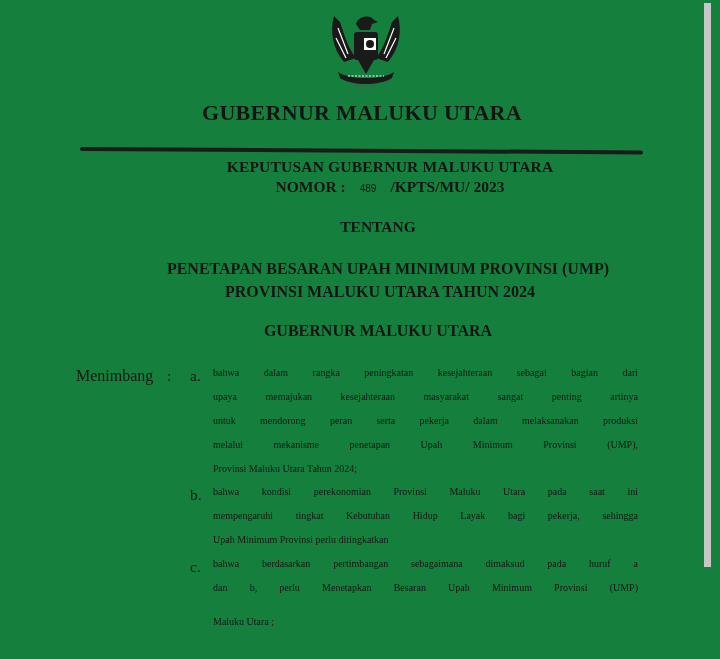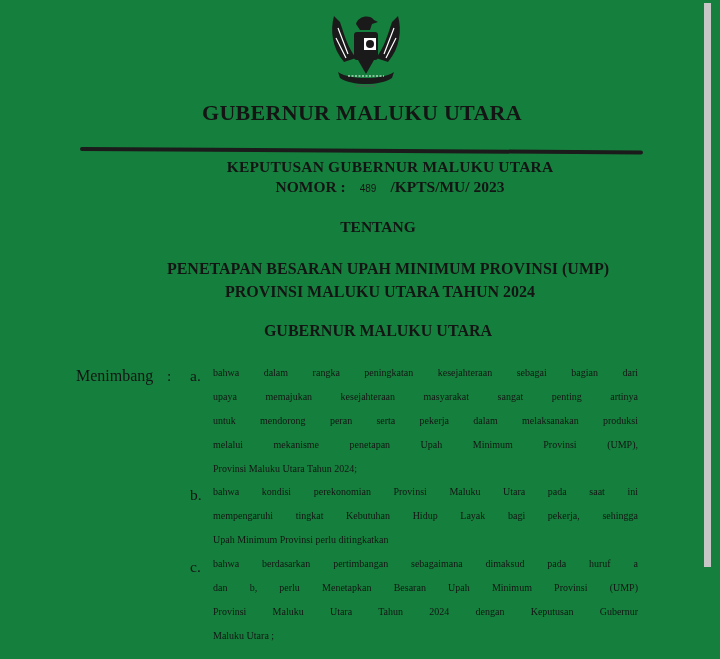--- a/index.html
+++ b/index.html
@@ -163,17 +163,16 @@
   <div class="item-line last" style="top:463px">Provinsi Maluku Utara    Tahun 2024;</div>
 
   <div class="item-marker" style="top:486px">b.</div>
   <div class="item-line" style="top:510px">mempengaruhi tingkat Kebutuhan Hidup Layak bagi pekerja, sehingga</div>
   <div class="item-line" style="top:486px">bahwa kondisi perekonomian Provinsi Maluku Utara pada saat ini</div>
   <div class="item-line last" style="top:534px">Upah Minimum  Provinsi perlu ditingkatkan</div>
 
   <div class="item-marker" style="top:558px">c.</div>
   <div class="item-line" style="top:558px">bahwa berdasarkan pertimbangan sebagaimana dimaksud pada huruf a</div>
   <div class="item-line" style="top:582px">dan   b, perlu Menetapkan Besaran Upah Minimum Provinsi (UMP)</div>
-  <div class="item-line" style="top:606px">Provinsi Maluku Utara Tahun 2024 dengan Keputusan Gubernur</div>
-  <div class="item-line last" style="top:630px">Maluku Utara ;</div>
+  <div class="item-line last" style="top:616px">Maluku Utara ;</div>
 
   <div class="scanbar"></div>
 </div>
 
 </body></html>

